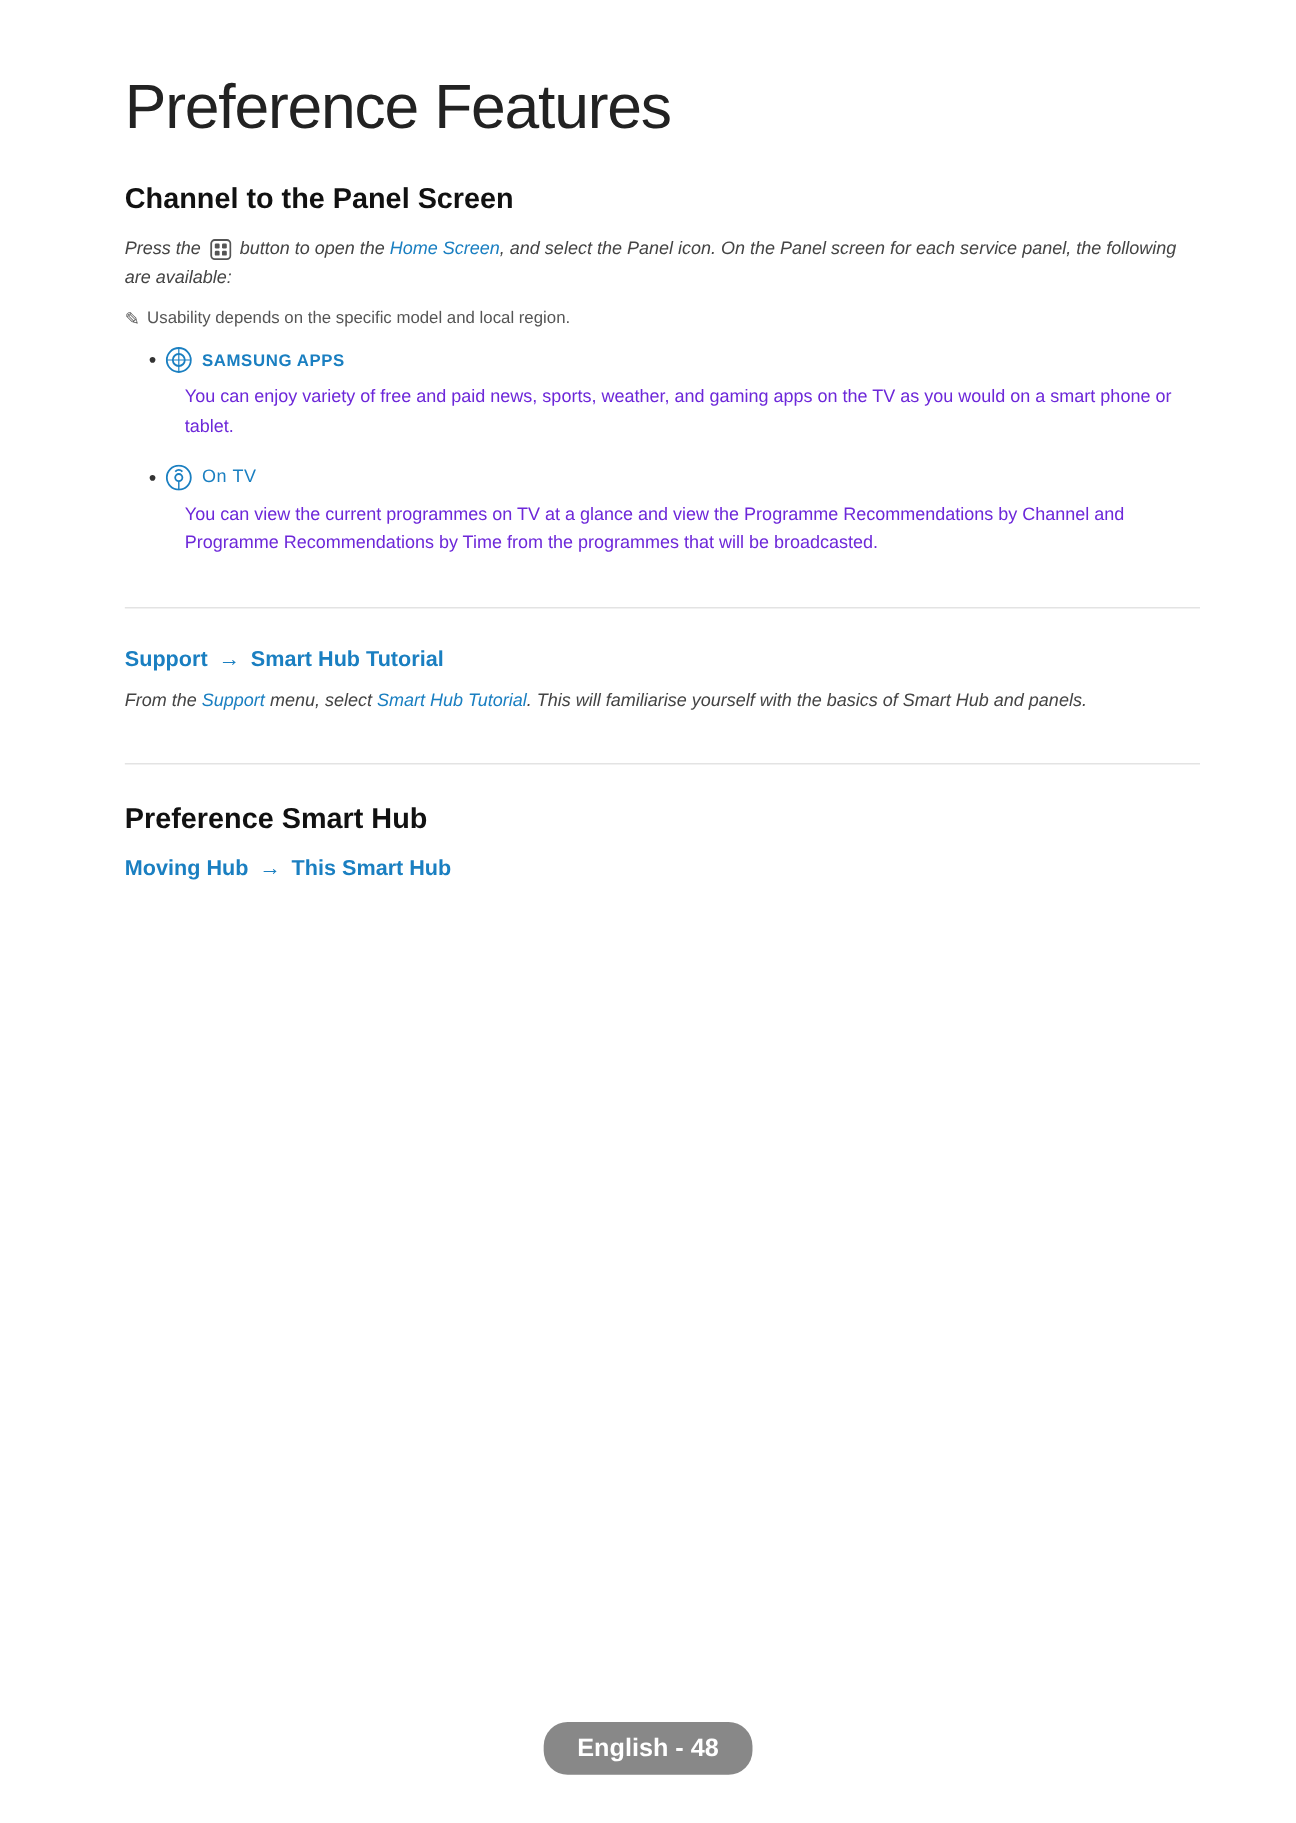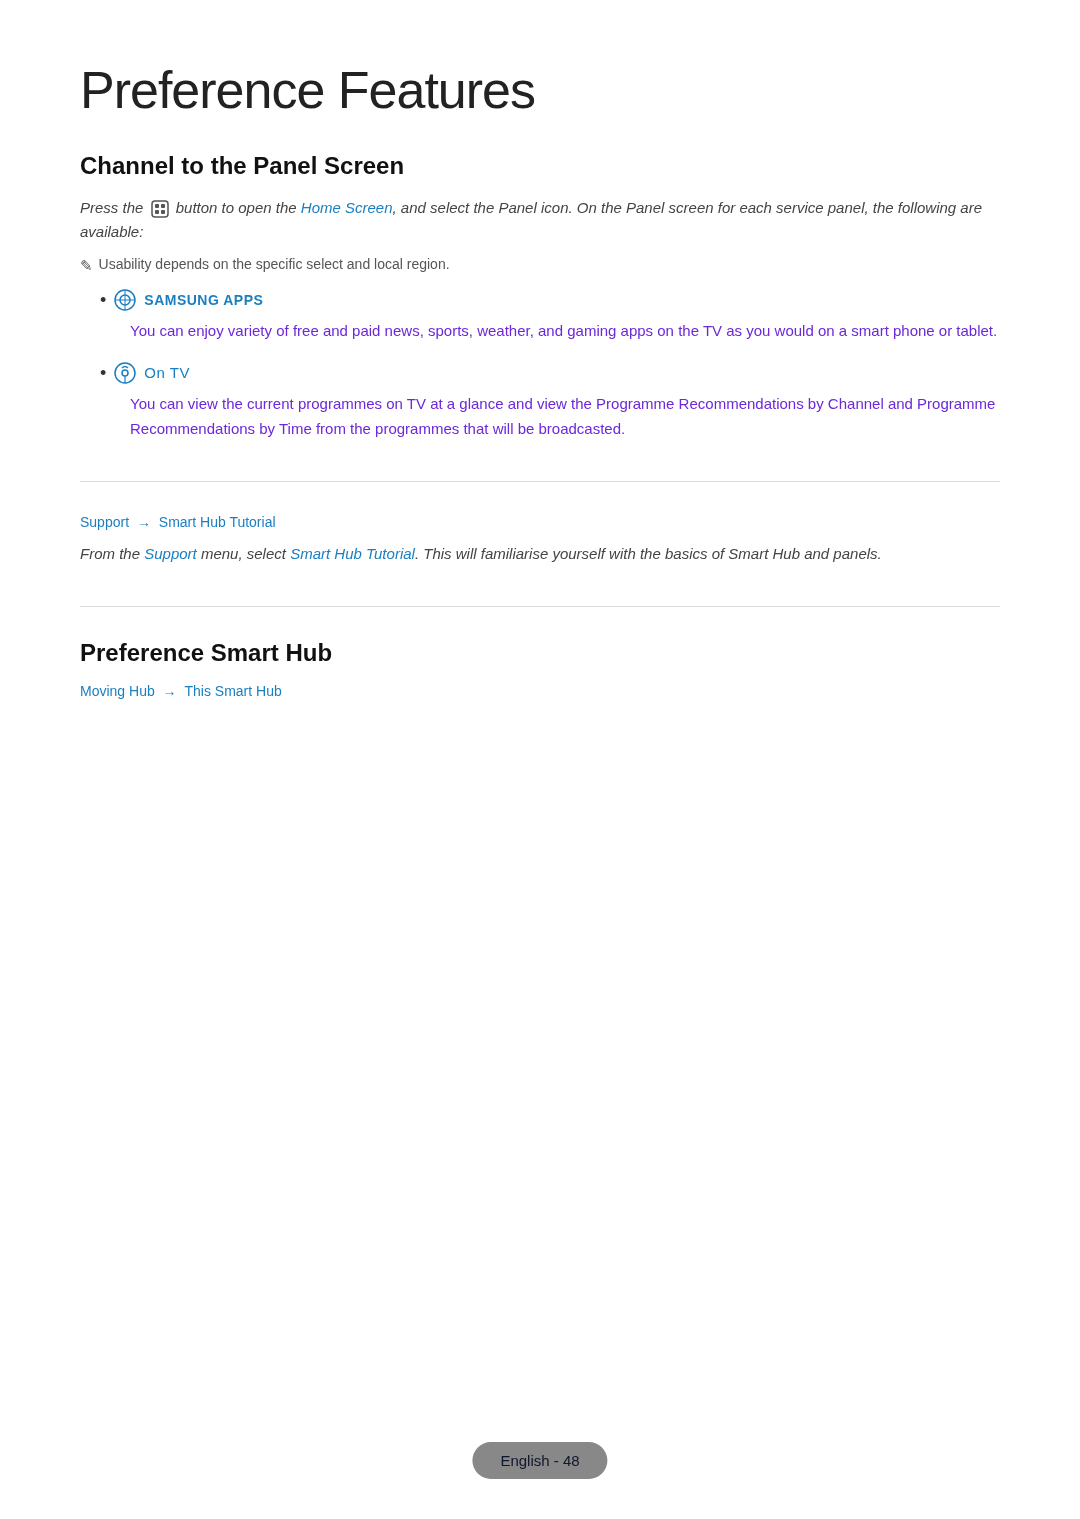--- a/index.html
+++ b/index.html
@@ -13,20 +13,21 @@
       font-family: 'Arial', sans-serif;
       width: 1080px;
       min-height: 1519px;
       position: relative;
       color: #333333;
     }
 
     .page-content {
       padding: 60px 80px 100px 80px;
       max-width: 1080px;
+      margin-left: 24px;
     }
 
     .page-title {
       font-size: 52px;
       font-weight: 300;
       color: #222222;
       margin-bottom: 32px;
       letter-spacing: -1px;
     }
 
@@ -110,39 +111,40 @@
 
     .bullet-item-desc {
       font-size: 15px;
       line-height: 1.65;
       color: #6d28d9;
       padding-left: 30px;
       margin-top: 4px;
     }
 
     .breadcrumb {
-      font-size: 14px;
+      font-size: 18px;
       color: #1a7fc1;
       margin-bottom: 12px;
+      font-weight: bold;
     }
 
     .breadcrumb-arrow {
       color: #1a7fc1;
       margin: 0 4px;
     }
 
     .footer {
       position: absolute;
       bottom: 40px;
       left: 50%;
       transform: translateX(-50%);
       background: #888888;
-      color: #0f172a;
-      font-size: 15px;
-      font-weight: 400;
+      color: #ffffff;
+      font-size: 21px;
+      font-weight: 700;
       padding: 10px 28px;
       border-radius: 20px;
       white-space: nowrap;
     }
 
     .divider {
       border: none;
       border-top: 1px solid #dddddd;
       margin: 32px 0;
     }
@@ -196,21 +198,21 @@
           <rect x="10" y="10" width="4" height="4" rx="1" fill="#555"></rect>
         </svg>
       </span>
       button to open the
       <a class="link-text" href="#">Home Screen</a>,
       and select the Panel icon. On the Panel screen for each service panel, the following are available:
     </p>
 
     <div class="note-line">
       <span class="note-icon">✎</span>
-      <span>Usability depends on the specific select and local region.</span>
+      <span>Usability depends on the specific model and local region.</span>
     </div>
 
     <ul class="bullet-list">
 
       <li class="bullet-item">
         <div class="bullet-item-header">
           <span class="bullet-dot">•</span>
           <svg class="icon-samsung-apps" viewBox="0 0 22 22">
             <circle cx="11" cy="11" r="10" stroke="#1a7fc1" stroke-width="1.5" fill="none"></circle>
             <circle cx="11" cy="11" r="5" stroke="#1a7fc1" stroke-width="1.5" fill="none"></circle>

